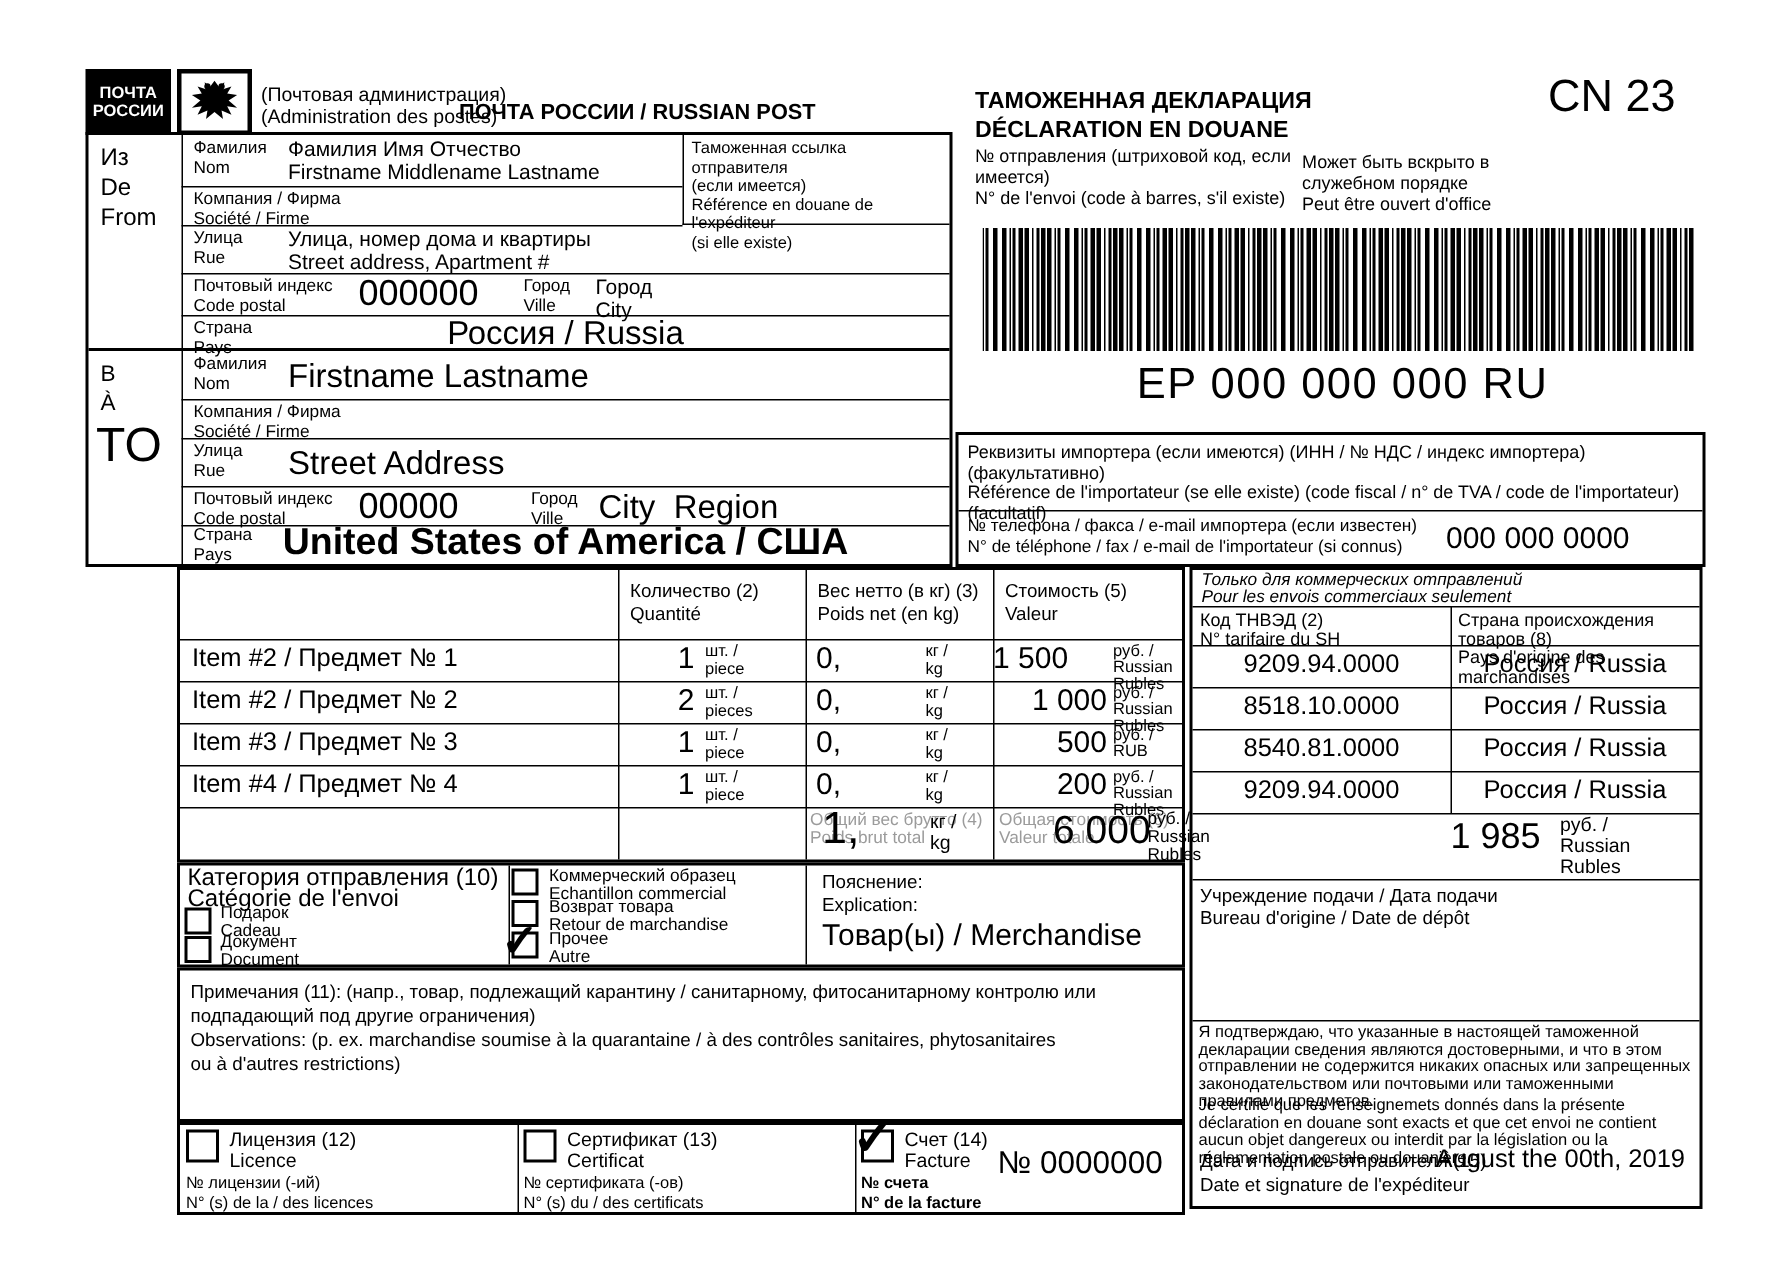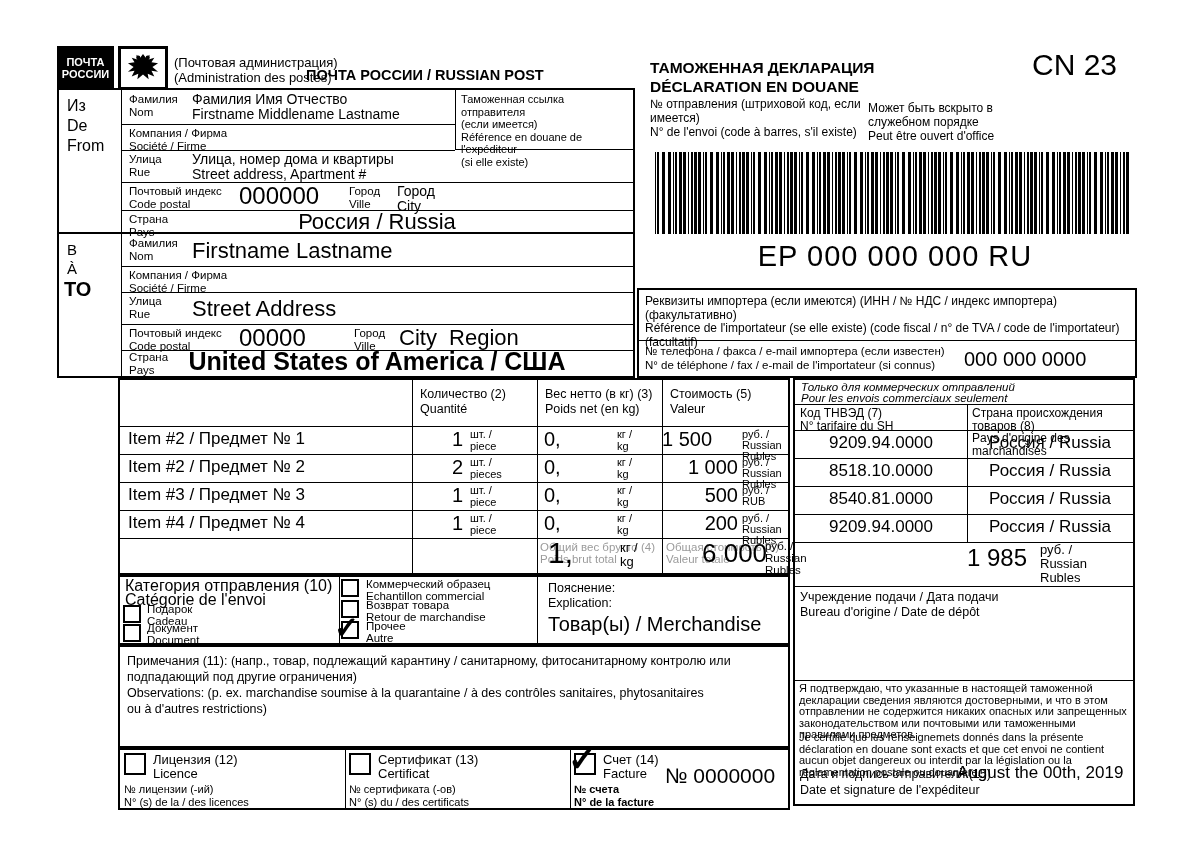--- a/index.html
+++ b/index.html
@@ -214,21 +214,21 @@
 Ville</div>
     <div class="abs pre" style="left:338px;top:94px;font-size:14px;line-height:15px;">Город
 City</div>
 
     <div class="abs pre lbl" style="left:70px;top:123px;">Страна
 Pays</div>
     <div class="abs" style="left:62px;top:119px;width:512px;text-align:center;font-size:22px;">Россия / Russia</div>
 
     <div class="abs pre" style="left:8px;top:150px;font-size:15px;line-height:19px;">В
 À</div>
-    <div class="abs" style="left:5px;top:188px;font-size:20px;font-weight:bold;">TO</div>
+    <div class="abs" style="left:5px;top:188px;font-size:32px;font-weight:normal;">TO</div>
 
     <div class="abs pre lbl" style="left:70px;top:147px;">Фамилия
 Nom</div>
     <div class="abs" style="left:133px;top:148px;font-size:22px;">Firstname Lastname</div>
     <div class="abs pre lbl" style="left:70px;top:179px;">Компания / Фирма
 Société / Firme</div>
     <div class="abs pre lbl" style="left:70px;top:205px;">Улица
 Rue</div>
     <div class="abs" style="left:133px;top:206px;font-size:22px;">Street Address</div>
     <div class="abs pre lbl" style="left:70px;top:237px;">Почтовый индекс
@@ -334,21 +334,21 @@
     <div class="vl" style="left:172px;top:24px;height:138px;"></div>
     <div class="hl" style="left:0;top:78px;width:338px;"></div>
     <div class="hl" style="left:0;top:106px;width:338px;"></div>
     <div class="hl" style="left:0;top:134px;width:338px;"></div>
     <div class="hl" style="left:0;top:162px;width:338px;"></div>
     <div class="hl" style="left:0;top:206px;width:338px;"></div>
     <div class="hl" style="left:0;top:300px;width:338px;"></div>
 
     <div class="abs pre" style="left:6px;top:2px;font-size:11.5px;line-height:11px;font-style:italic;">Только для коммерческих отправлений
 Pour les envois commerciaux seulement</div>
-    <div class="abs pre" style="left:5px;top:27px;font-size:12px;line-height:12.5px;">Код ТНВЭД (7)
+    <div class="abs pre" style="left:5px;top:27px;font-size:12px;line-height:12.5px;">Код ТНВЭД (2)
 N° tarifaire du SH</div>
     <div class="abs pre" style="left:177px;top:27px;font-size:12px;line-height:12.5px;">Страна происхождения товаров (8)
 Pays d'origine des marchandises</div>
 
     <div class="abs" style="left:0;top:53px;width:172px;text-align:center;font-size:17px;">9209.94.0000</div>
     <div class="abs" style="left:172px;top:53px;width:166px;text-align:center;font-size:17px;">Россия / Russia</div>
     <div class="abs" style="left:0;top:81px;width:172px;text-align:center;font-size:17px;">8518.10.0000</div>
     <div class="abs" style="left:172px;top:81px;width:166px;text-align:center;font-size:17px;">Россия / Russia</div>
     <div class="abs" style="left:0;top:109px;width:172px;text-align:center;font-size:17px;">8540.81.0000</div>
     <div class="abs" style="left:172px;top:109px;width:166px;text-align:center;font-size:17px;">Россия / Russia</div>

